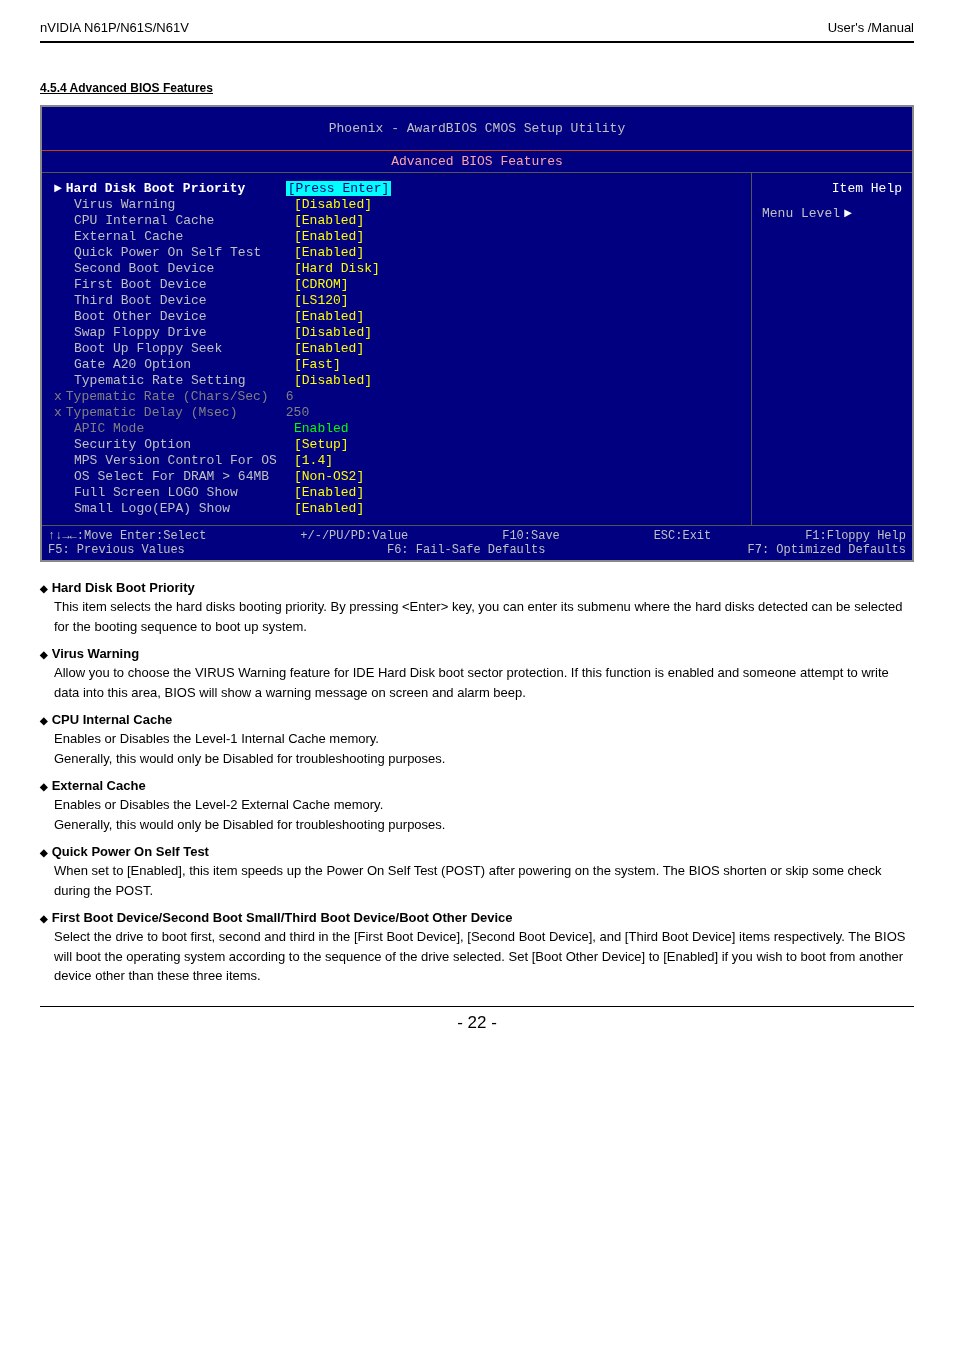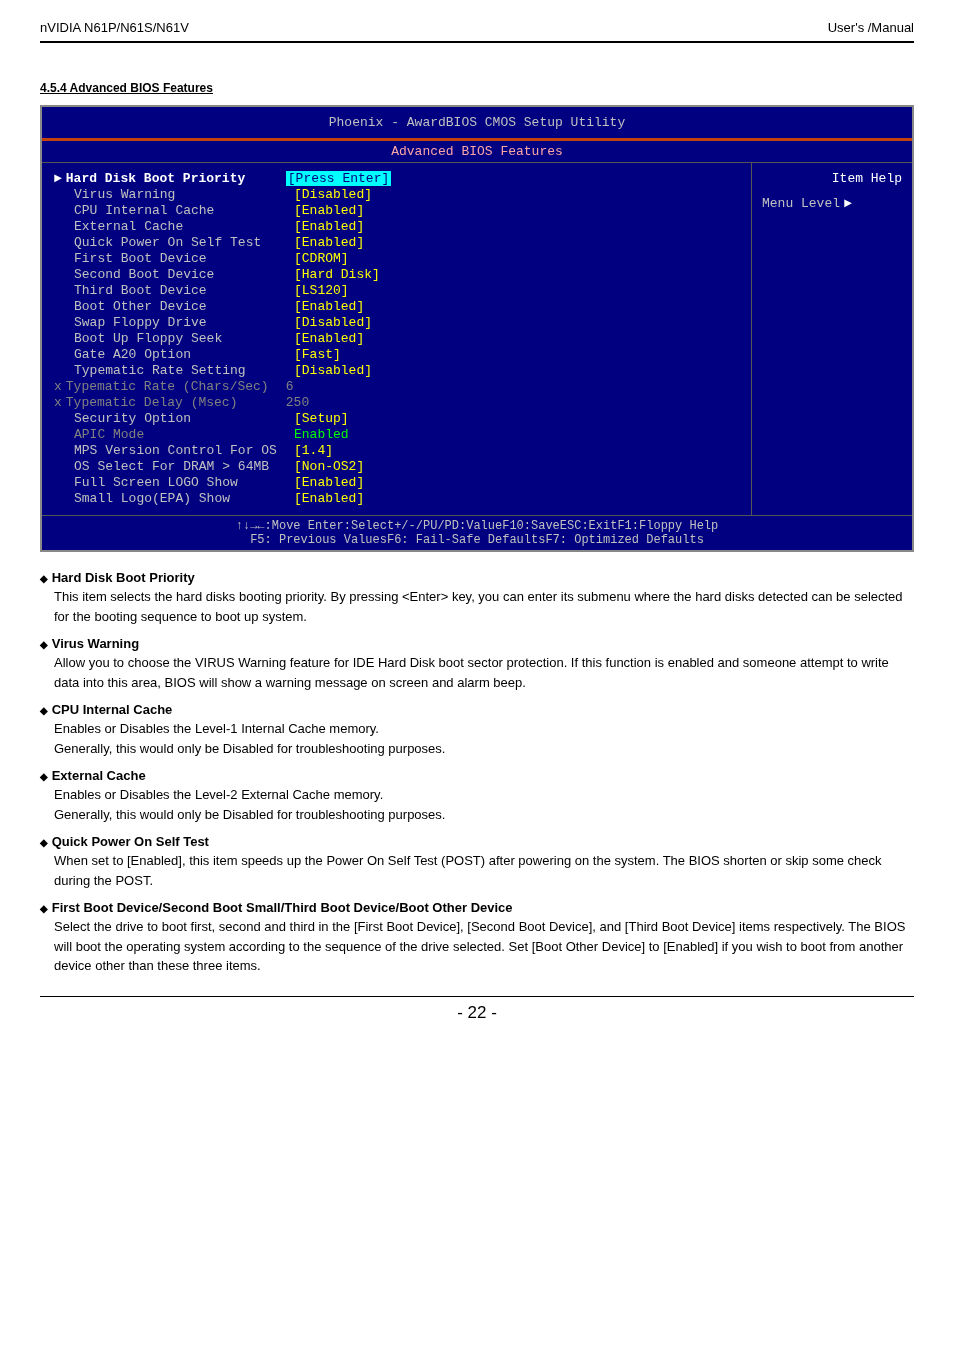--- a/index.html
+++ b/index.html
@@ -37,24 +37,24 @@
       font-family: 'Courier New', Courier, monospace;
       font-size: 13px;
       padding: 0;
       border: 2px solid #888;
       margin-bottom: 18px;
     }
     .bios-title-bar {
       background: #000080;
       color: #c0c0c0;
       text-align: center;
-      padding: 8px 0;
-      font-family: 'Courier New', Courier, monospace;
-      font-size: 13px;
-      border-bottom: 3px solid #c2410c;
+      padding: 14px 0;
+      font-family: 'Courier New', Courier, monospace;
+      font-size: 13px;
+      border-bottom: 1px solid #c2410c;
     }
     .bios-subtitle-bar {
       background: #000080;
       color: #fca5a5;
       text-align: center;
       padding: 3px 0;
       font-family: 'Courier New', Courier, monospace;
       font-size: 13px;
       border-bottom: 1px solid #555;
     }
@@ -126,21 +126,21 @@
     .bios-footer {
       background: #000080;
       color: #c0c0c0;
       font-family: 'Courier New', Courier, monospace;
       font-size: 12px;
       padding: 3px 6px;
       border-top: 1px solid #555;
     }
     .bios-footer-row {
       display: flex;
-      justify-content: center;
+      justify-content: space-between;
       align-items: center;
       font-family: Liberation Mono, monospace;
     }
 
     
     .desc-section {
       margin-bottom: 10px;
     }
     .desc-item {
       margin-bottom: 10px;
@@ -213,28 +213,28 @@
       </div>
 
       <div class="bios-row">
         <span style="width:20px;display:inline-block;"></span>
         <span class="bios-row-label">Quick Power On Self Test</span>
         <span class="bios-row-value">[Enabled]</span>
       </div>
 
       <div class="bios-row">
         <span style="width:20px;display:inline-block;"></span>
+        <span class="bios-row-label">Second Boot Device</span>
+        <span class="bios-row-value">[Hard Disk]</span>
+      </div>
+
+      <div class="bios-row">
+        <span style="width:20px;display:inline-block;"></span>
         <span class="bios-row-label">First Boot Device</span>
         <span class="bios-row-value">[CDROM]</span>
-      </div>
-
-      <div class="bios-row">
-        <span style="width:20px;display:inline-block;"></span>
-        <span class="bios-row-label">Second Boot Device</span>
-        <span class="bios-row-value">[Hard Disk]</span>
       </div>
 
       <div class="bios-row">
         <span style="width:20px;display:inline-block;"></span>
         <span class="bios-row-label">Third Boot Device</span>
         <span class="bios-row-value">[LS120]</span>
       </div>
 
       <div class="bios-row">
         <span style="width:20px;display:inline-block;"></span>
@@ -274,28 +274,28 @@
       </div>
 
       <div class="bios-row">
         <span class="bios-row-x">x</span>
         <span class="bios-row-label disabled-label">Typematic Delay (Msec)</span>
         <span class="bios-row-value gray">250</span>
       </div>
 
       <div class="bios-row">
         <span style="width:20px;display:inline-block;"></span>
+        <span class="bios-row-label disabled-label">APIC Mode</span>
+        <span class="bios-row-value green">Enabled</span>
+      </div>
+
+      <div class="bios-row">
+        <span style="width:20px;display:inline-block;"></span>
         <span class="bios-row-label">Security Option</span>
         <span class="bios-row-value">[Setup]</span>
-      </div>
-
-      <div class="bios-row">
-        <span style="width:20px;display:inline-block;"></span>
-        <span class="bios-row-label disabled-label">APIC Mode</span>
-        <span class="bios-row-value green">Enabled</span>
       </div>
 
       <div class="bios-row">
         <span style="width:20px;display:inline-block;"></span>
         <span class="bios-row-label">MPS Version Control For OS</span>
         <span class="bios-row-value">[1.4]</span>
       </div>
 
       <div class="bios-row">
         <span style="width:20px;display:inline-block;"></span>

